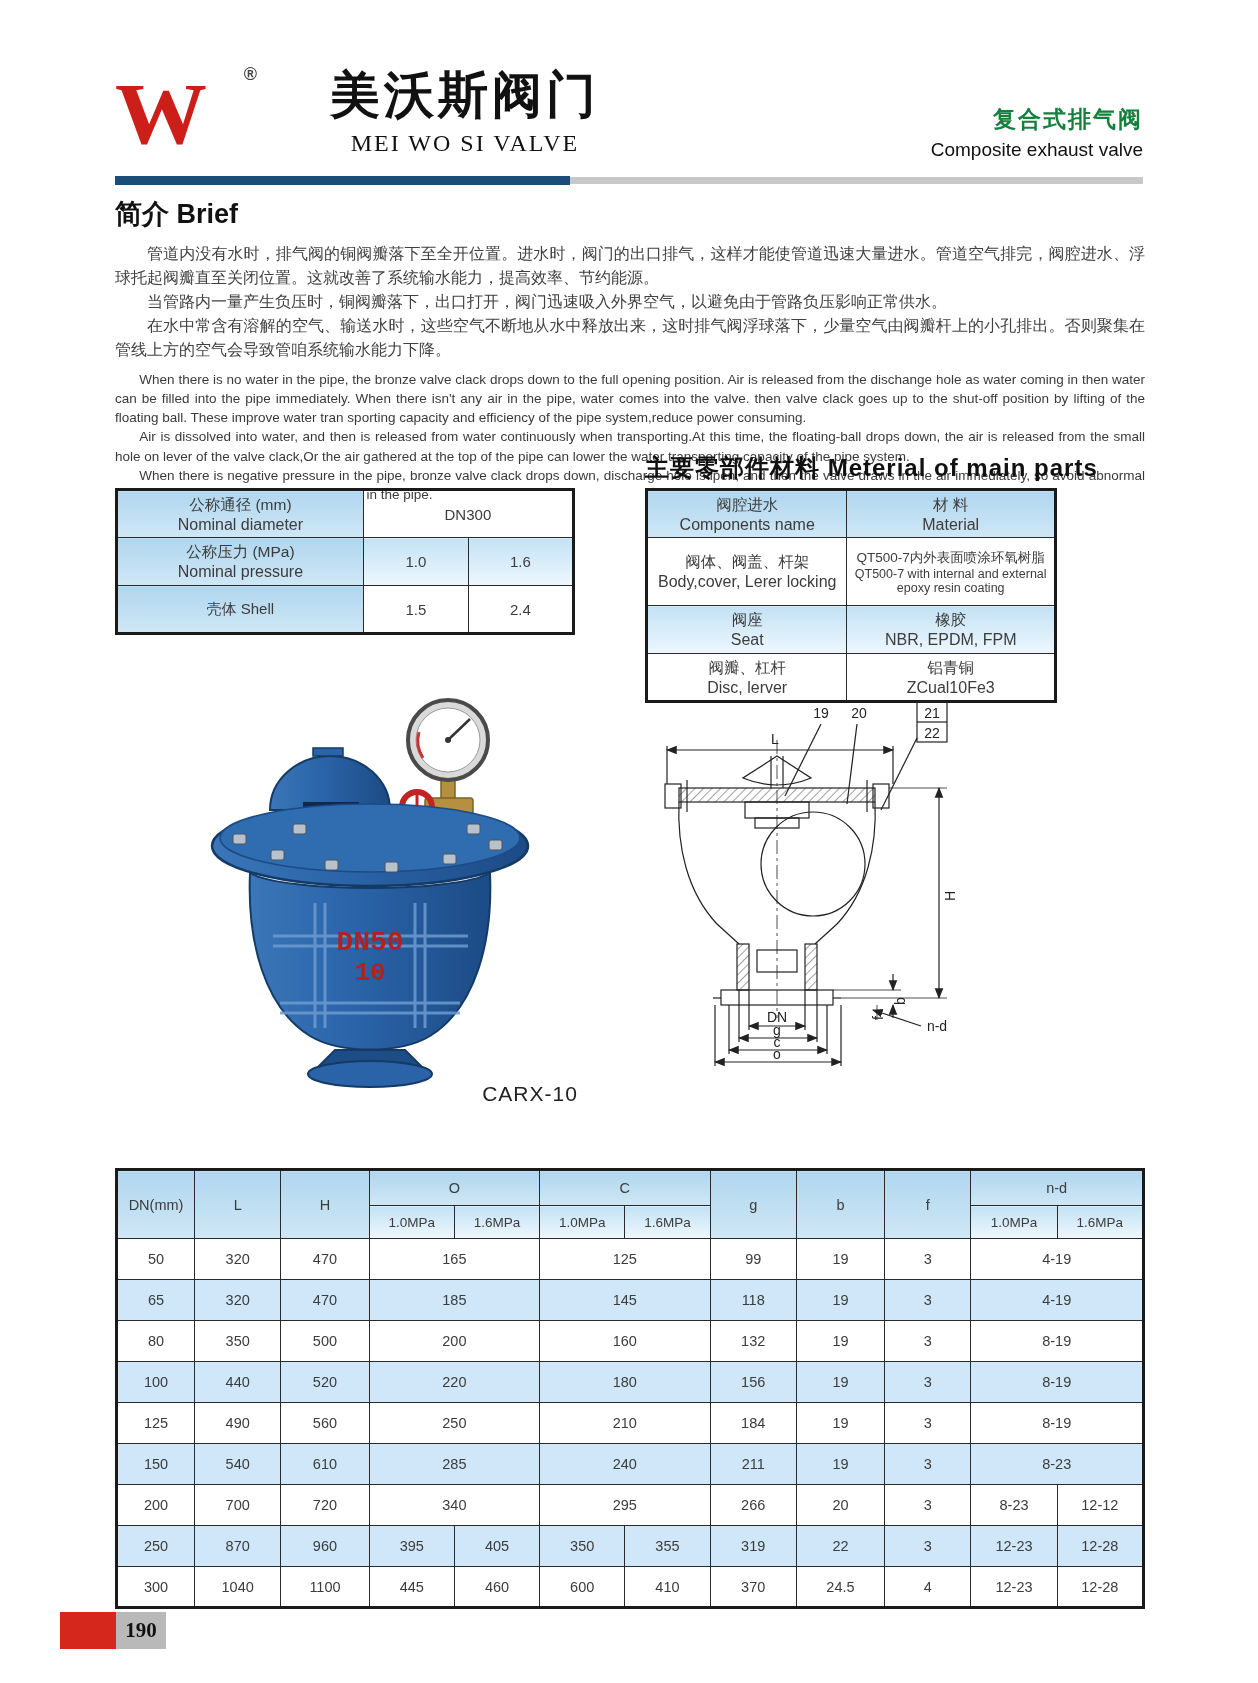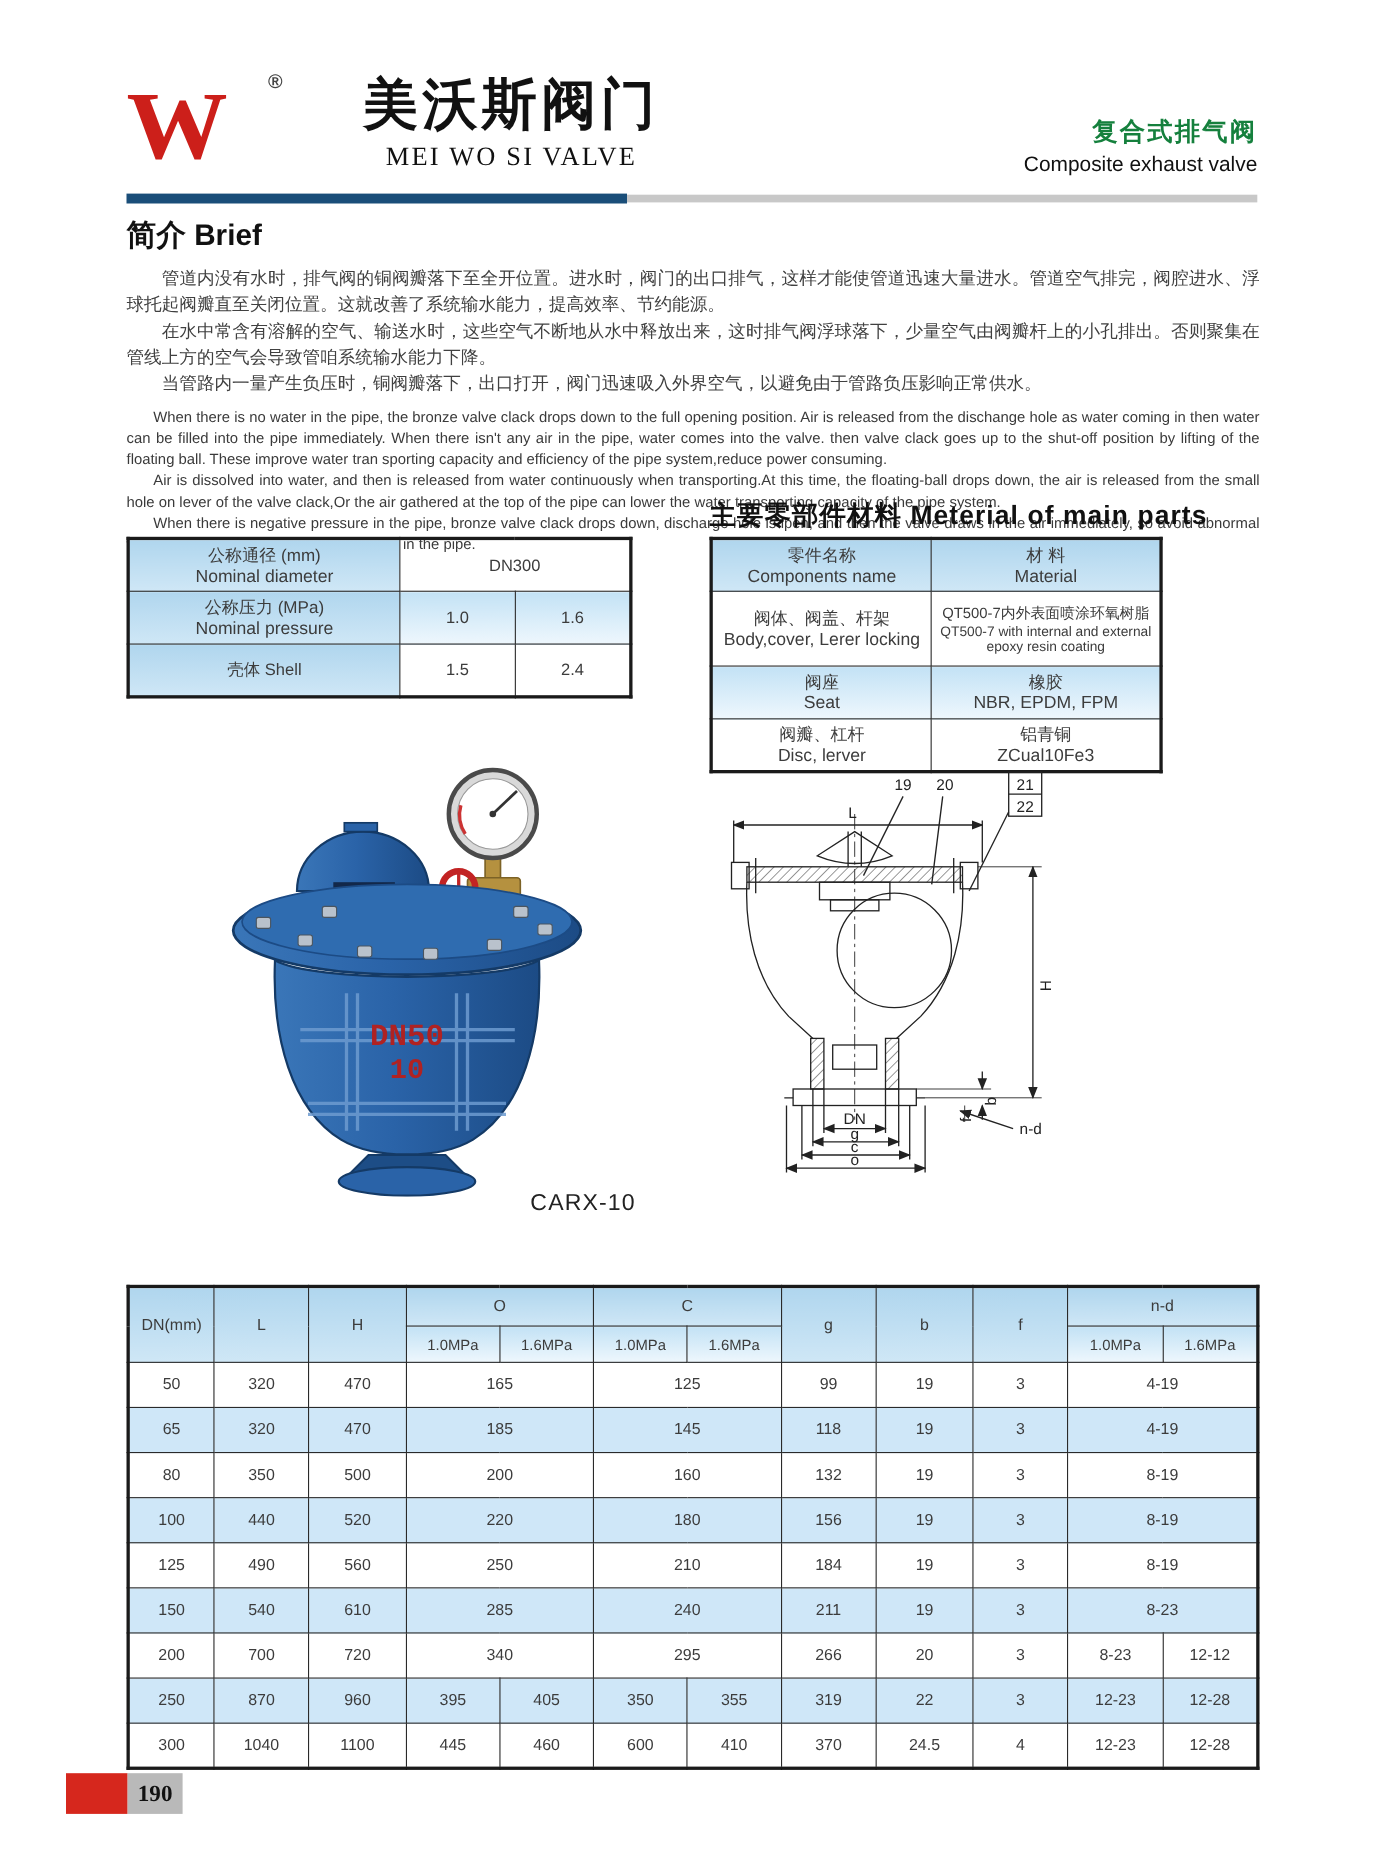--- a/index.html
+++ b/index.html
@@ -108,22 +108,22 @@
   </div>
   <div class="rule">
     <div class="blue"></div>
     <div class="gray"></div>
   </div>
 
   <div class="brief">
     <h2>简介 Brief</h2>
     <div class="cn">
       <p>管道内没有水时，排气阀的铜阀瓣落下至全开位置。进水时，阀门的出口排气，这样才能使管道迅速大量进水。管道空气排完，阀腔进水、浮球托起阀瓣直至关闭位置。这就改善了系统输水能力，提高效率、节约能源。</p>
+      <p>当管路内一量产生负压时，铜阀瓣落下，出口打开，阀门迅速吸入外界空气，以避免由于管路负压影响正常供水。</p>
       <p>在水中常含有溶解的空气、输送水时，这些空气不断地从水中释放出来，这时排气阀浮球落下，少量空气由阀瓣杆上的小孔排出。否则聚集在管线上方的空气会导致管咱系统输水能力下降。</p>
-      <p>当管路内一量产生负压时，铜阀瓣落下，出口打开，阀门迅速吸入外界空气，以避免由于管路负压影响正常供水。</p>
     </div>
     <div class="en">
       <p>When there is no water in the pipe, the bronze valve clack drops down to the full opening position. Air is released from the dischange hole as water coming in then water can be filled into the pipe immediately. When there isn't any air in the pipe, water comes into the valve. then valve clack goes up to the shut-off position by lifting of the floating ball. These improve water tran sporting capacity and efficiency of the pipe system,reduce power consuming.</p>
       <p>Air is dissolved into water, and then is released from water continuously when transporting.At this time, the floating-ball drops down, the air is released from the small hole on lever of the valve clack,Or the air gathered at the top of the pipe can lower the water transporting capacity of the pipe system.</p>
       <p>When there is negative pressure in the pipe, bronze valve clack drops down, discharge hole is lpen, and then the valve draws in the air immediately, so avoid abnormal water supply caused by negative pressue in the pipe.</p>
     </div>
   </div>
 
   <div class="tech-wrap">
     <table class="box-table">
@@ -160,21 +160,21 @@
   <div class="sec-h" style="left:645px; top:452px;">主要零部件材料  Meterial of main parts</div>
   <div class="mat-wrap">
     <table class="box-table">
       <colgroup>
           <col style="width:49%">
           <col style="width:51%">
         </colgroup>
       <tbody>
           <tr>
         <td class="hd cell2">
-          <span class="l1">零件名称</span>
+          <span class="l1">阀腔进水</span>
           <span class="l2">Components name</span>
         </td>
         <td class="hd cell2">
           <span class="l1">材 料</span>
           <span class="l2">Material</span>
         </td>
       </tr>
       <tr>
         <td class="cell2 tall">
           <span class="l1">阀体、阀盖、杆架</span>

